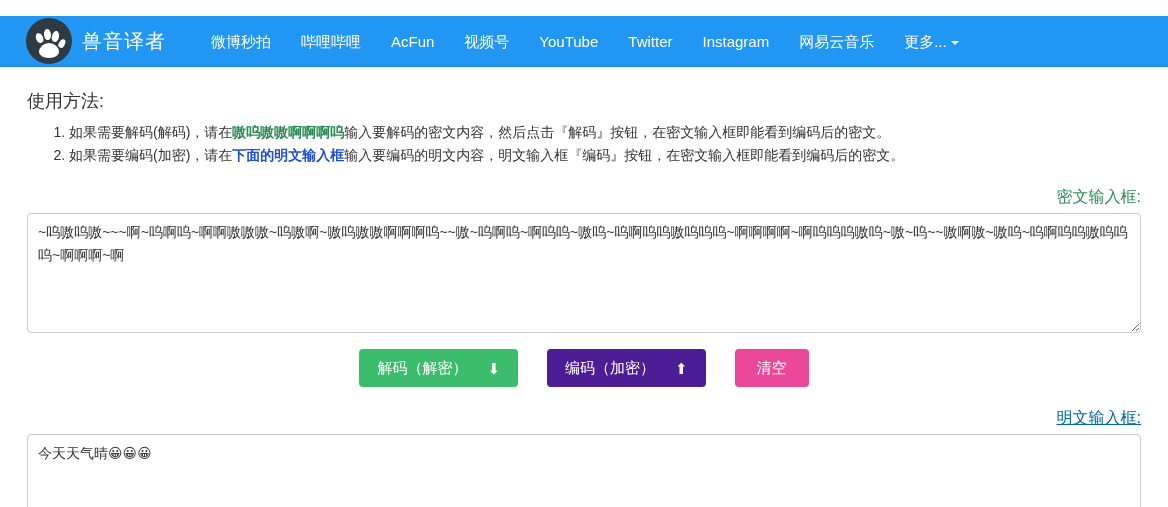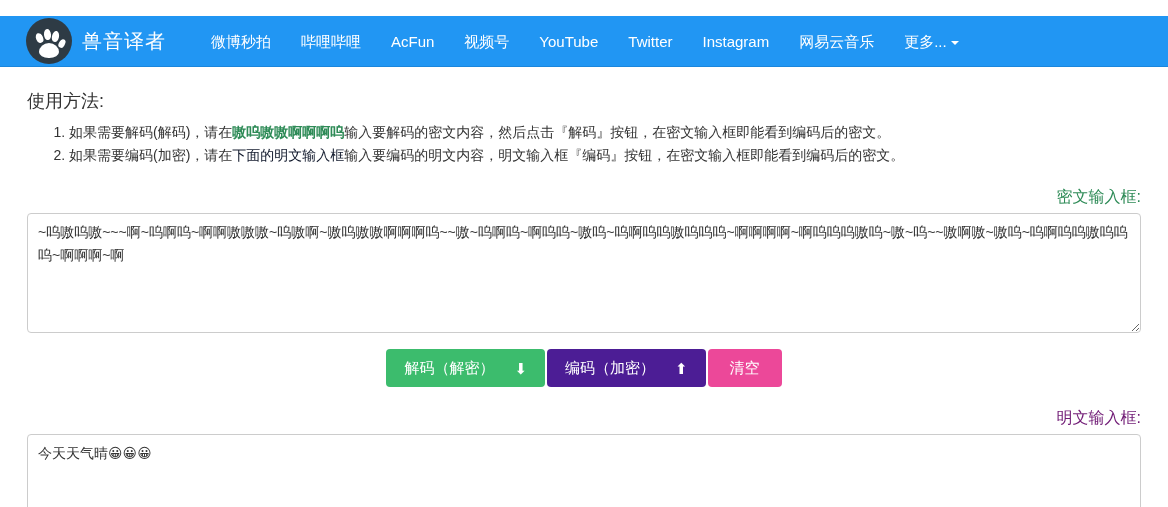--- a/index.html
+++ b/index.html
@@ -102,31 +102,31 @@
   }
   ol.howto {
     margin: 10px 0 0 0;
     padding-left: 42px;
     font-size: 14px;
     color: #333333;
     line-height: 22px;
   }
   ol.howto li { margin-bottom: 1px; }
   .hl-green { color: #2e8b57; font-weight: bold; }
-  .hl-blue  { color: #0f172a; font-weight: normal; }
+  .hl-blue  { color: #1d4ed8; font-weight: bold; }
 
   .field-label {
     font-size: 16px;
     line-height: 20px;
     margin-top: 21px;
     margin-bottom: 6px;
     text-align: right;
   }
   .label-green { color: #2e8b57; }
-  .label-blue  { color: #701a75; }
+  .label-blue  { color: #0369a1; text-decoration: underline; }
 
   textarea.box {
     display: block;
     width: 100%;
     border: 1px solid #cccccc;
     border-radius: 4px;
     background: #ffffff;
     color: #333333;
     font-family: "Liberation Sans", "DejaVu Sans", sans-serif;
     font-size: 14px;
@@ -136,21 +136,21 @@
     outline: none;
     overflow: hidden;
   }
   textarea#cipher-box { height: 120px; }
   textarea#plain-box  { height: 120px; }
 
   .btn-row {
     display: flex;
     justify-content: center;
     align-items: center;
-    gap: 2px;
+    gap: 29px;
     margin-top: 16px;
   }
   .btn {
     border: none;
     border-radius: 4px;
     color: #ffffff;
     font-family: "Liberation Sans", "DejaVu Sans", sans-serif;
     font-size: 15px;
     line-height: 20px;
     padding: 9px 18px;

